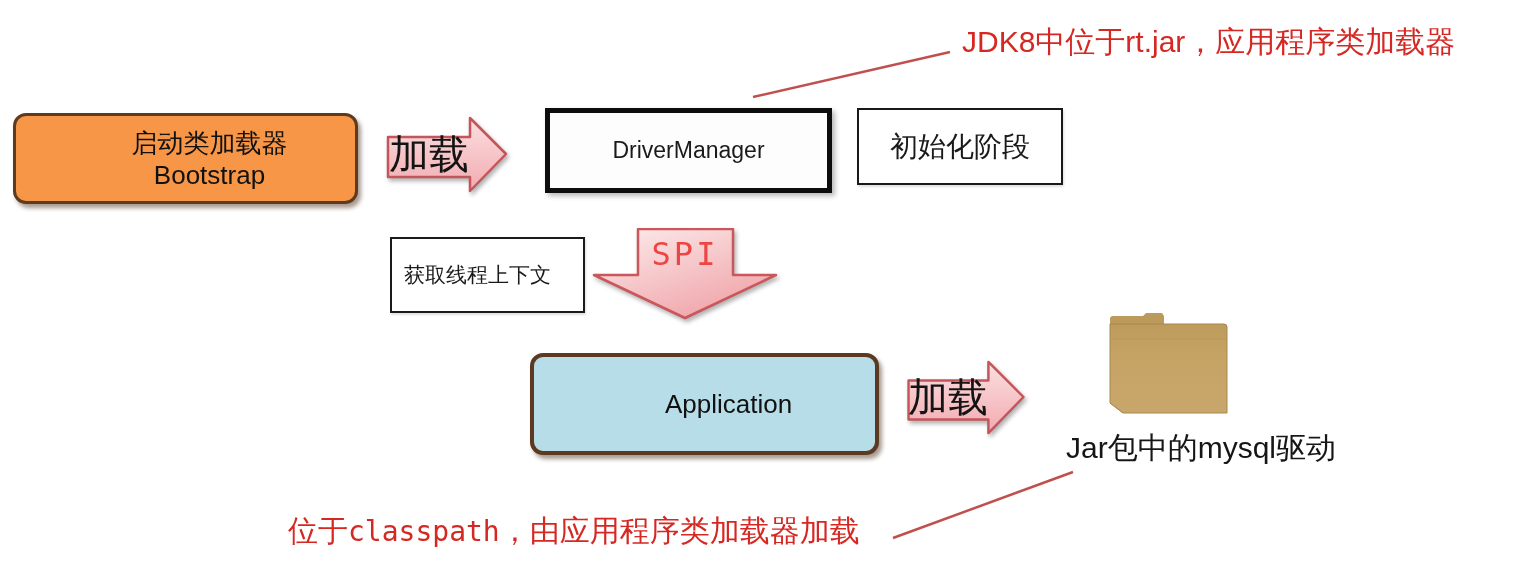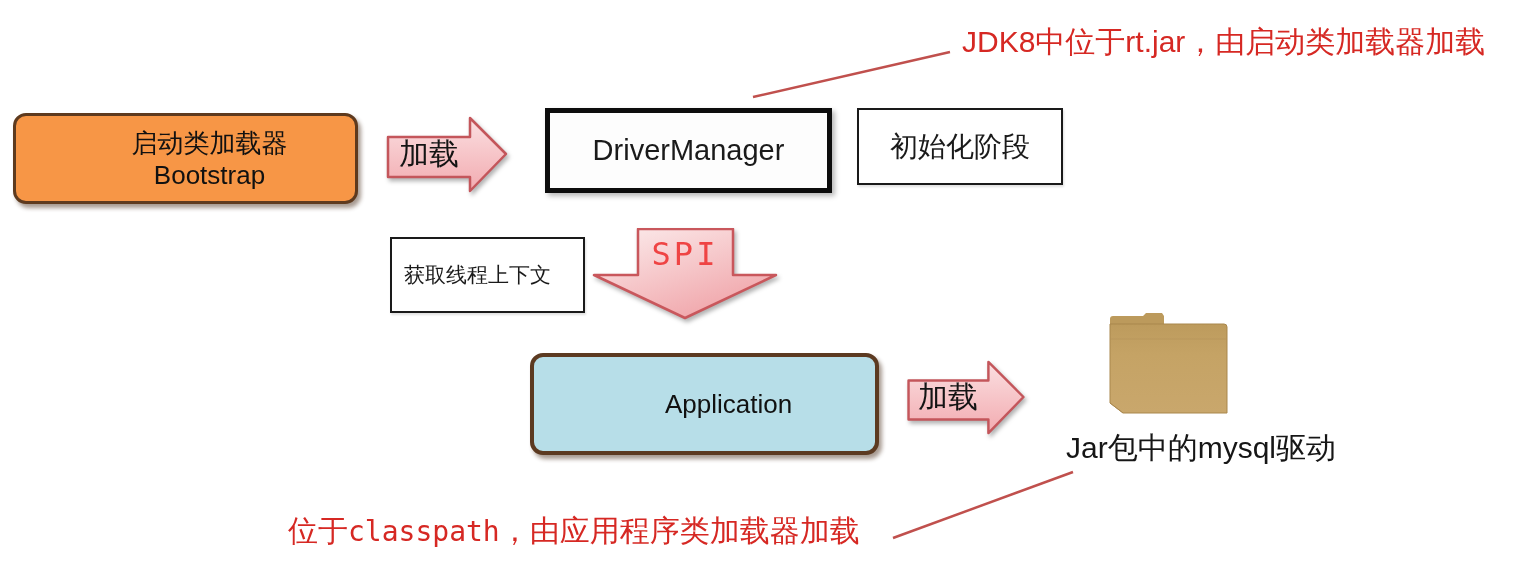--- a/index.html
+++ b/index.html
@@ -31,61 +31,61 @@
   .box-application{
     left:530px;top:353px;width:293px;height:94px;
     background:#b7dee8;border:4px solid #5c3a21;
   }
 
   
   .box-dm{
     left:545px;top:108px;width:277px;height:75px;
     background:#fdfdfd;border:5px solid #0d0d0d;
     display:flex;align-items:center;justify-content:center;
-    font-size:29px;box-shadow:3px 3px 5px rgba(0,0,0,0.28);
+    font-size:23px;box-shadow:3px 3px 5px rgba(0,0,0,0.28);
   }
   .box-init{
     left:857px;top:108px;width:202px;height:73px;
     background:#ffffff;border:2px solid #1a1a1a;
     display:flex;align-items:center;justify-content:center;font-size:28px;
     box-shadow:1px 2px 2px rgba(0,0,0,0.12);
   }
   .box-ctx{
     left:390px;top:237px;width:179px;height:72px;
     background:#ffffff;border:2px solid #1a1a1a;
     display:flex;flex-direction:column;justify-content:center;
     padding-left:12px;font-size:21px;line-height:34px;
     box-shadow:1px 2px 2px rgba(0,0,0,0.12);
     gap:32px;
   }
 
   
   .arrow-wrap{filter:drop-shadow(2px 3px 2px rgba(0,0,0,0.30));}
   .arrow-label{
-    position:absolute;color:#141414;font-size:30px;
+    position:absolute;color:#141414;font-size:40px;
     display:flex;align-items:center;justify-content:center;
   }
   .spi-label{
     font-family:"DejaVu Sans Mono",monospace;font-size:32px;letter-spacing:3px;color:#ef4444;
   }
 
   .caption{font-size:30px;color:#161616;white-space:nowrap;}
   svg{display:block;}
 </style>
 </head>
 <body>
 
 <div class="canvas">
 
   <svg class="abs" style="left:0;top:0;" width="1516" height="569" viewBox="0 0 1516 569">
     <line x1="753" y1="97" x2="950" y2="52" stroke="#c0504d" stroke-width="2.5"></line>
     <line x1="893" y1="538" x2="1073" y2="472" stroke="#c0504d" stroke-width="2.5"></line>
   </svg>
 
-  <div class="abs note" style="left:962px;top:24px;">JDK8中位于rt.jar，由启动类加载器加载</div>
+  <div class="abs note" style="left:962px;top:24px;">JDK8中位于rt.jar，应用程序类加载器</div>
 
   <div class="abs loader-box box-bootstrap">
     <div class="l1">启动类加载器</div>
     <div class="l2">Bootstrap</div>
   </div>
 
   <div class="abs" style="left:386px;top:116px;width:122px;height:77px;">
     <svg class="arrow-wrap" width="122" height="77" viewBox="0 0 122 77">
       <defs>
         <linearGradient id="gArrow1" x1="0" y1="0" x2="0" y2="1">

